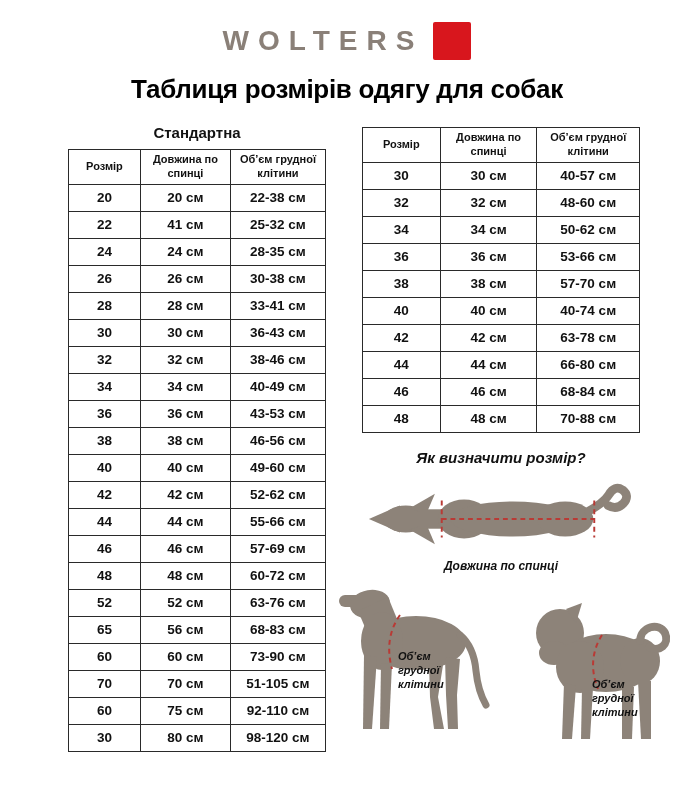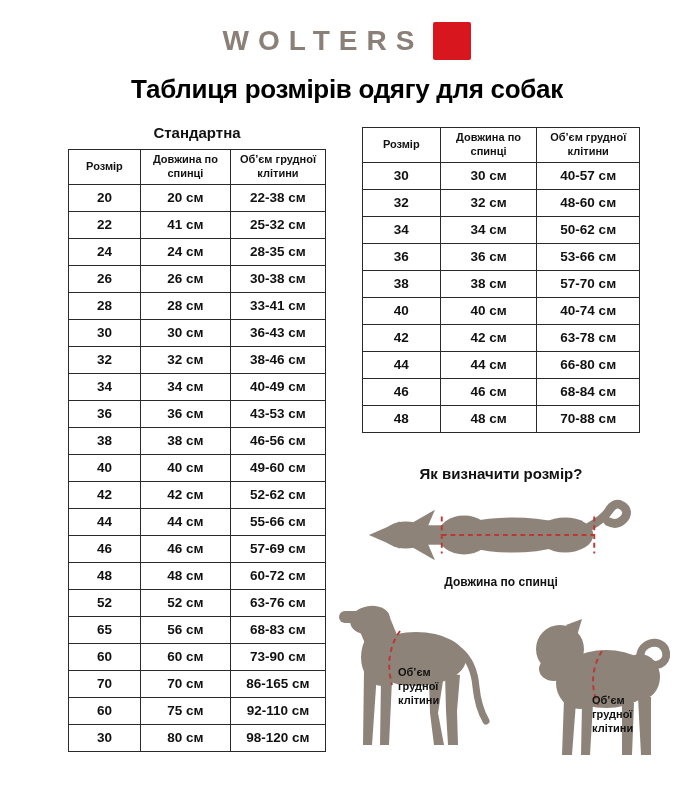--- a/index.html
+++ b/index.html
@@ -25,21 +25,21 @@
   .col-left{left:68px;width:258px;}
   .col-right{left:362px;width:278px;}
   .col h2{font-size:15px;font-weight:700;text-align:center;height:22px;}
 
   table{width:100%;border-collapse:collapse;margin-top:3px;table-layout:fixed;}
   col.c1{width:28%;} col.c2{width:35%;} col.c3{width:37%;}
   th,td{border:1px solid var(--border);text-align:center;vertical-align:middle;font-weight:700;}
   th{font-size:11px;line-height:1.25;padding:3px 2px;height:32px;}
   td{font-size:13.5px;height:27px;padding:0 2px;}
 
-  .guide{position:relative;margin-top:32px;}
+  .guide{position:relative;margin-top:16px;font-style:italic;}
   .guide-title{font-size:21px;font-weight:700;text-align:center;}
   .top-dog{display:block;margin:10px auto 0;}
   .back-label{text-align:center;font-size:12px;font-weight:700;margin-top:2px;}
   .side-dogs{position:relative;height:180px;margin-top:6px;}
   .dog1{position:absolute;left:-26px;top:0;}
   .dog2{position:absolute;left:166px;top:12px;}
   .chest-label{position:absolute;font-size:11px;font-weight:700;line-height:1.3;}
   .chest-label-1{left:36px;top:70px;}
   .chest-label-2{left:230px;top:98px;}
 
@@ -164,21 +164,21 @@
               <td>68-83 см</td>
             </tr>
             <tr>
               <td>60</td>
               <td>60 см</td>
               <td>73-90 см</td>
             </tr>
             <tr>
               <td>70</td>
               <td>70 см</td>
-              <td>86-165 см</td>
+              <td>51-105 см</td>
             </tr>
             <tr>
               <td>60</td>
               <td>75 см</td>
               <td>92-110 см</td>
             </tr>
             <tr>
               <td>30</td>
               <td>80 см</td>
               <td>98-120 см</td>

